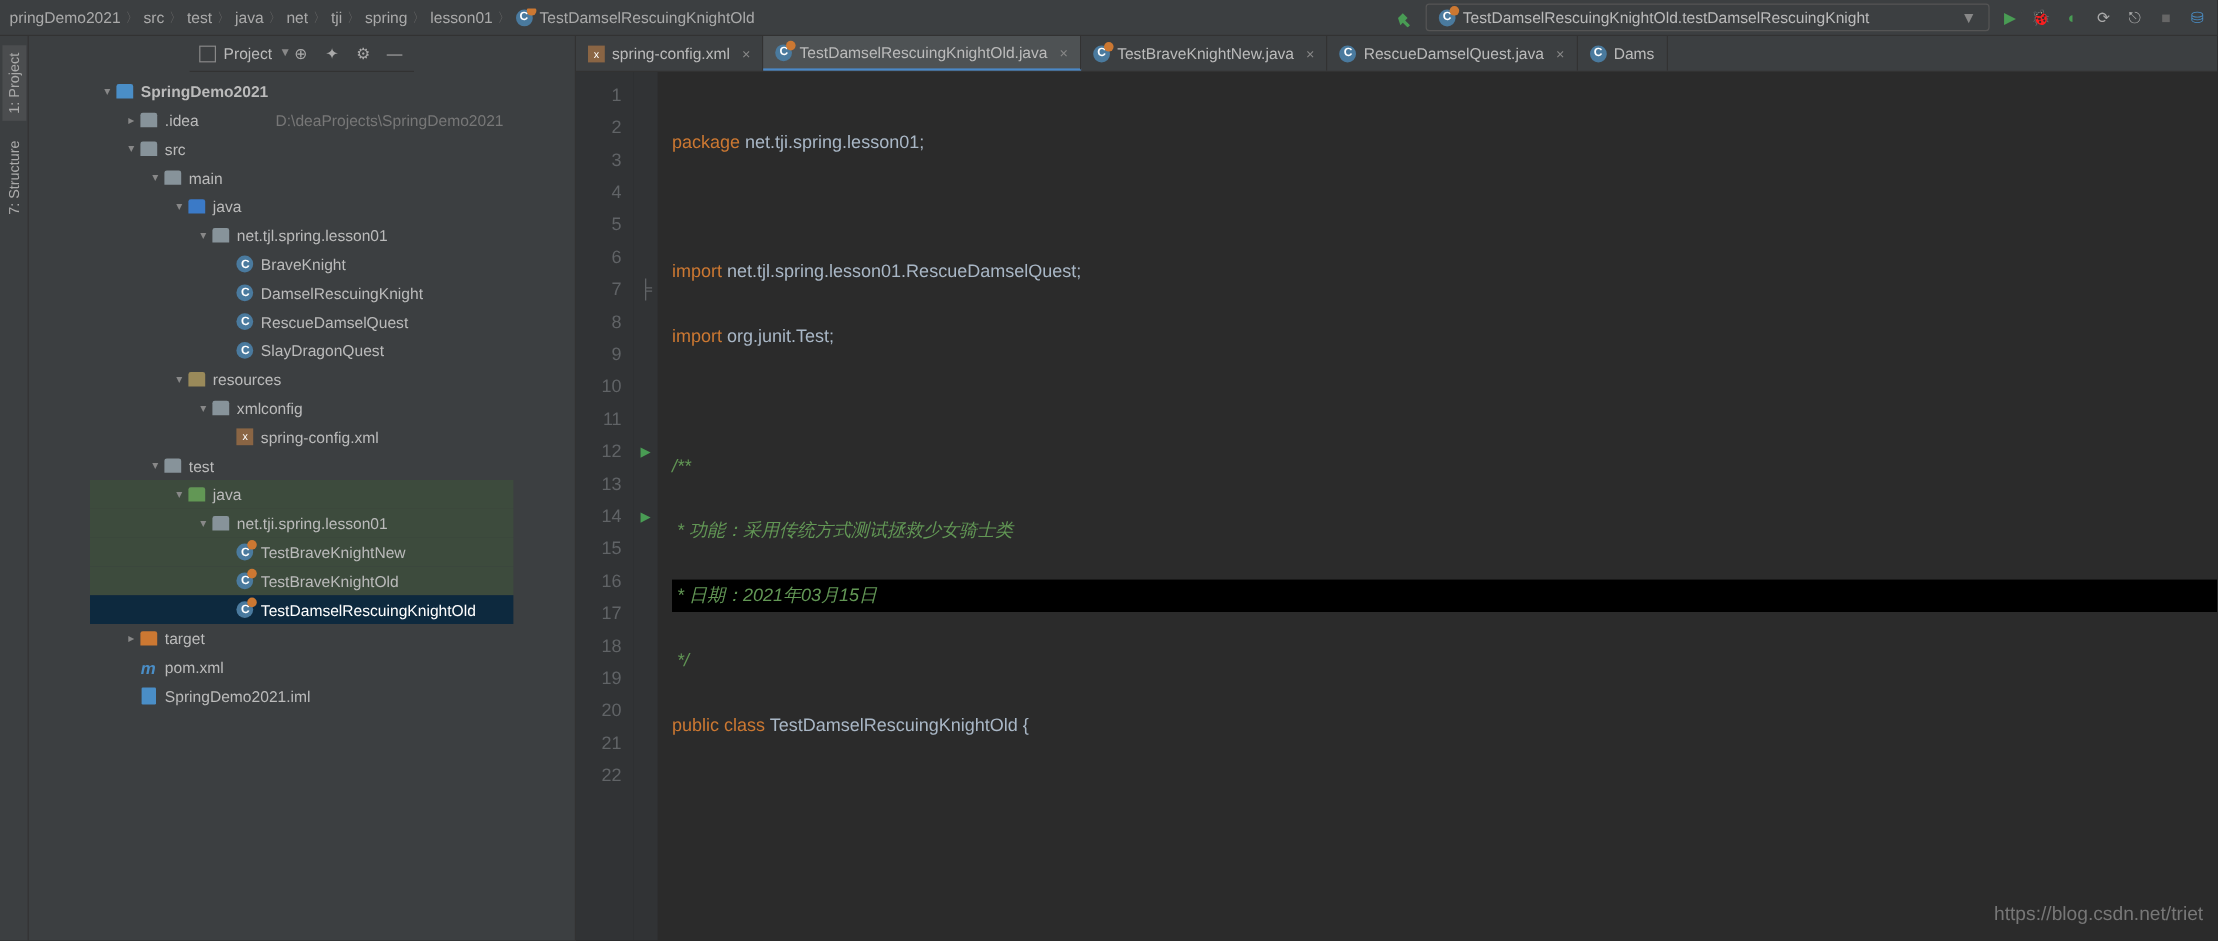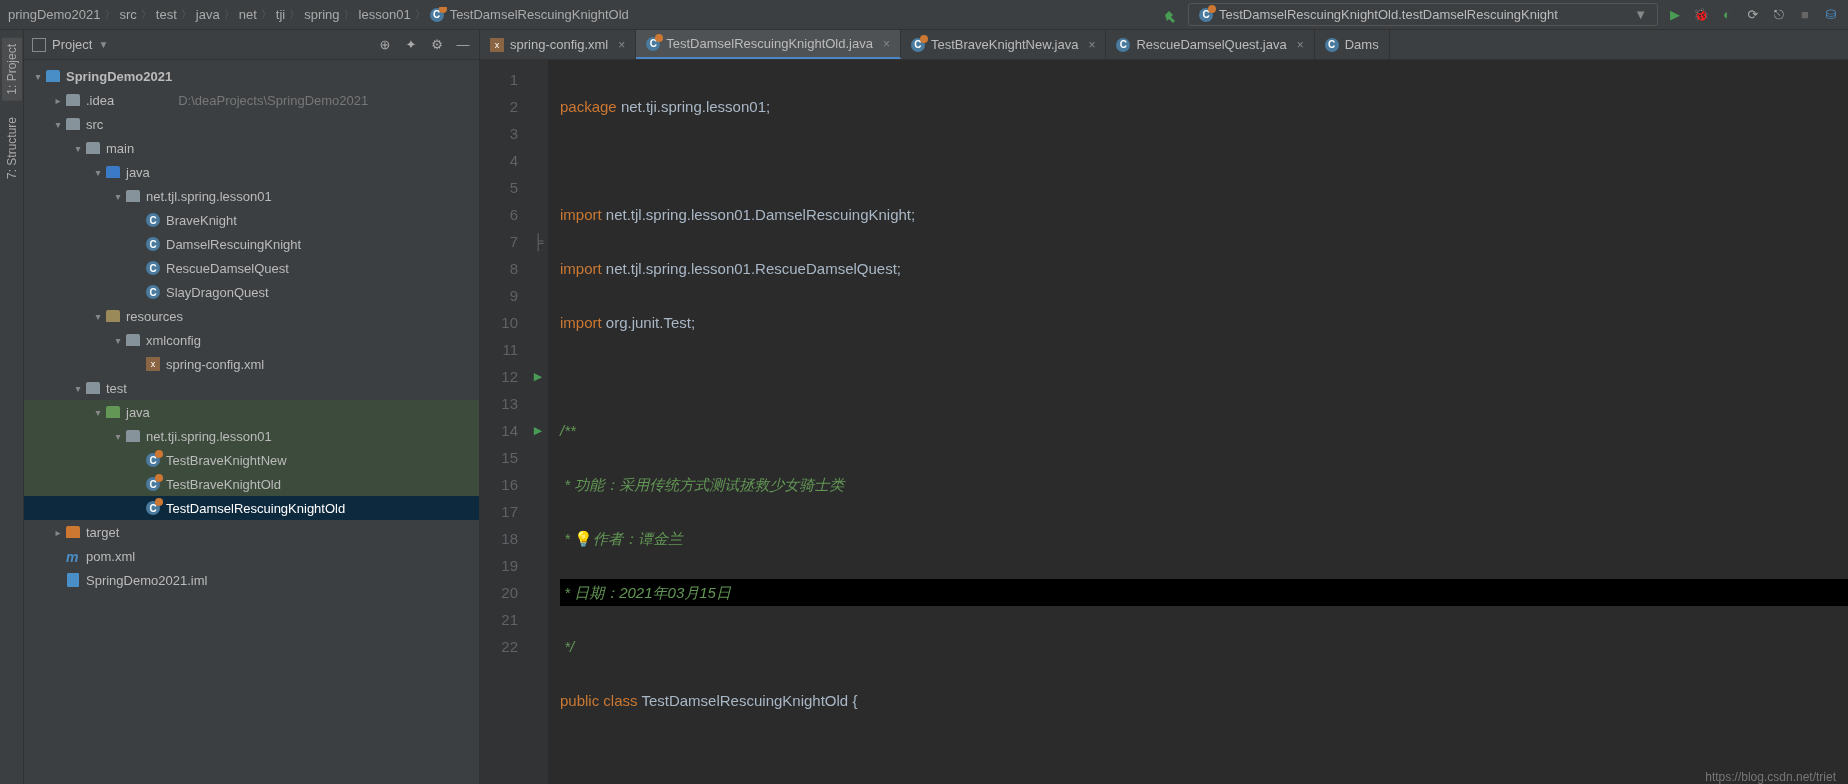--- a/index.html
+++ b/index.html
@@ -11,21 +11,21 @@
 .crumb-icon { width:14px; height:14px; display:inline-flex; align-items:center; justify-content:center; margin-right:2px; }
 .top-actions { display:flex; align-items:center; gap:8px; padding-left:8px; }
 .hammer-icon svg { width:16px; height:16px; }
 .run-config { background:#3c3f41; border:1px solid #555; border-radius:3px; padding:3px 10px; display:flex; align-items:center; gap:6px; font-size:13px; color:#bbb; min-width:470px; }
 .run-config .chev { margin-left:auto; color:#888; }
 .tool-ico { width:18px; height:18px; display:flex; align-items:center; justify-content:center; cursor:pointer; }
 .main-area { display:flex; height:calc(100% - 30px); }
 .left-gutter { width:24px; background:#3c3f41; border-right:1px solid #323232; display:flex; flex-direction:column; align-items:center; padding-top:8px; gap:10px; }
 .vtab { writing-mode:vertical-rl; transform:rotate(180deg); font-size:12px; color:#aaa; padding:6px 3px; display:flex; align-items:center; gap:4px; cursor:pointer; }
 .vtab.active { background:#4b4d4f; }
-.sidebar { width:456px; background:#3c3f41; border-right:1px solid #323232; display:flex; flex-direction:column; }
+.sidebar { width:456px; background:#3c3f41; border-right:1px solid #323232; display:flex; flex-direction:column;align-items:center; }
 .sidebar-header { height:30px; display:flex; align-items:center; padding:0 8px; border-bottom:1px solid #323232; }
 .sidebar-title { display:flex; align-items:center; gap:6px; font-size:13px; color:#bbb; flex:1; }
 .sidebar-tools { display:flex; gap:10px; color:#aaa; }
 .sidebar-tools .ti { cursor:pointer; width:16px; height:16px; display:flex; align-items:center; justify-content:center; }
 .tree { flex:1; overflow:auto; padding:4px 0; }
 .tree-row { display:flex; align-items:center; height:24px; padding-right:8px; cursor:pointer; white-space:nowrap; }
 .tree-row.sel { background:#0d293e; }
 .tree-row.hl { background:#3d4b3d; }
 .arrow { width:12px; text-align:center; color:#888; font-size:10px; display:inline-block; }
 .node-icon { width:18px; display:inline-flex; align-items:center; justify-content:center; margin-right:4px; }
@@ -45,29 +45,29 @@
 .editor-area { flex:1; display:flex; flex-direction:column; background:#2b2b2b; overflow:hidden; }
 .tabs { height:30px; background:#3c3f41; display:flex; align-items:stretch; border-bottom:1px solid #323232; overflow:hidden; }
 .tab { display:flex; align-items:center; padding:0 10px; gap:6px; border-right:1px solid #323232; font-size:13px; color:#bbb; cursor:pointer; white-space:nowrap; }
 .tab.active { background:#4e5254; border-bottom:2px solid #4a88c7; }
 .tab-close { color:#888; font-size:12px; margin-left:4px; }
 .editor { flex:1; display:flex; font-family:"JetBrains Mono","Consolas",monospace; font-size:15px; overflow:hidden; }
 .line-nums { width:48px; text-align:right; padding:6px 10px 6px 0; color:#606366; background:#313335; user-select:none; line-height:27px; }
 .line-nums div { height:27px; }
 .gutter2 { width:20px; background:#313335; padding-top:6px; }
 .gutter2 div { height:27px; display:flex; align-items:center; justify-content:center; }
-.code { flex:1; padding:6px 0 6px 12px; line-height:27px; white-space:pre; overflow:hidden; }
+.code { flex:1; padding:18px 0 6px 12px; line-height:27px; white-space:pre; overflow:hidden; }
 .code-line { height:27px; }
 .code-line.cur { background:#000000; }
 .kw { color:#cc7832; }
 .doc { color:#629755; font-style:italic; }
 .ann { color:#bbb529; }
 .cls { color:#a9b7c6; }
 .txt { color:#a9b7c6; }
-.watermark { position:absolute; right:12px; bottom:0; color:#777; font-size:12px; }
+.watermark { position:absolute; right:12px; bottom:12px; color:#777; font-size:16px; }
 .bulb { color:#f0a732; }
 .run-mark { color:#499c54; font-size:11px; }
 </style>
 </head>
 <body>
 
 <div class="top-bar">
   <div class="breadcrumbs">
     <span class="crumb">pringDemo2021</span>
       <span class="crumb-sep">〉</span>
@@ -363,27 +363,25 @@
           <div></div>
           <div></div>
           <div></div>
           <div></div>
           <div></div>
           <div></div>
       </div>
       <div class="code">
 <div class="code-line"><span class="kw">package </span><span class="txt">net.tji.spring.lesson01;</span></div>
 <div class="code-line"></div>
-<div class="code-line"><span class="kw">import </span><span class="txt">net.tjl.spring.lesson01.DamselRescuingKnight;</span></div>
 <div class="code-line"><span class="kw">import </span><span class="txt">net.tjl.spring.lesson01.RescueDamselQuest;</span></div>
 <div class="code-line"><span class="kw">import </span><span class="txt">org.junit.Test;</span></div>
 <div class="code-line"></div>
 <div class="code-line"><span class="doc">/**</span></div>
 <div class="code-line"><span class="doc"> * 功能：采用传统方式测试拯救少女骑士类</span></div>
-<div class="code-line"><span class="doc"> * </span><span class="bulb">💡</span><span class="doc">作者：谭金兰</span></div>
 <div class="code-line cur"><span class="doc"> * 日期：2021年03月15日</span></div>
 <div class="code-line"><span class="doc"> */</span></div>
 <div class="code-line"><span class="kw">public class </span><span class="cls">TestDamselRescuingKnightOld </span><span class="txt">{</span></div>
 
 
 
 
 
 
 

